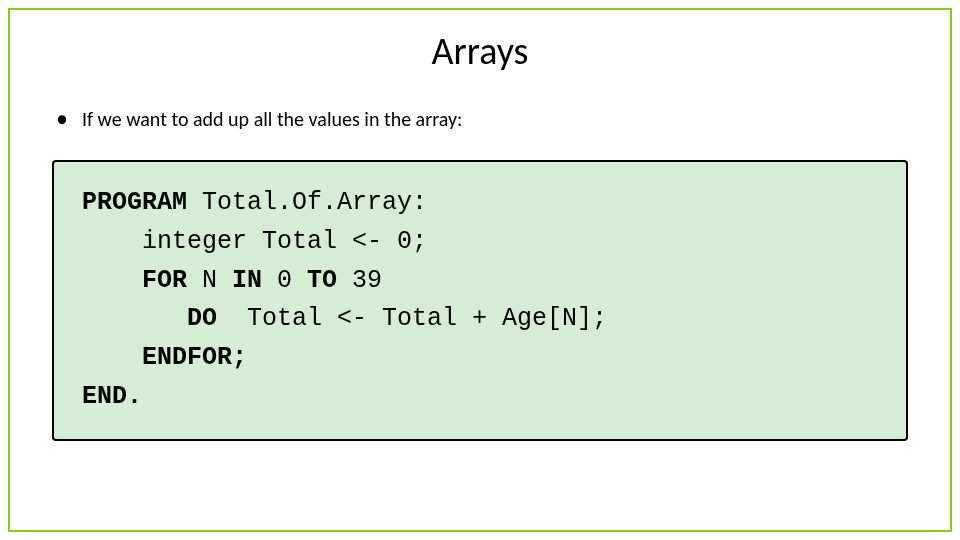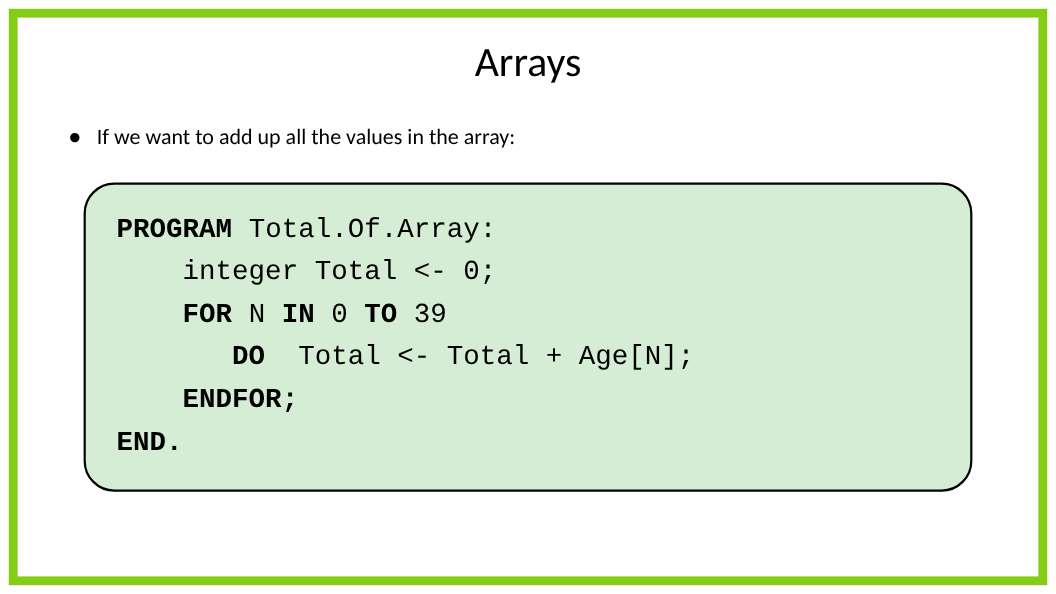--- a/index.html
+++ b/index.html
@@ -10,21 +10,21 @@
     font-family: Calibri, "Segoe UI", Arial, sans-serif;
     color: #000;
     position: relative;
   }
   .slide-frame {
     position: absolute;
     top: 8px;
     left: 8px;
     right: 8px;
     bottom: 8px;
-    border: 8px solid #84cc16;
+    border: 2px solid #84cc16;
     padding: 18px 40px 30px 40px;
   }
   .title {
     text-align: center;
     font-size: 38px;
     font-weight: 400;
     margin-bottom: 28px;
   }
   .bullet-row {
     display: flex;
@@ -37,23 +37,23 @@
     line-height: 34px;
     margin-right: 14px;
   }
   .bullet-text {
     font-size: 20px;
     line-height: 34px;
   }
   .code-box {
     background: #d5ecd5;
     border: 2.5px solid #000;
-    border-radius: 28px;
+    border-radius: 4px;
     padding: 22px 28px 22px 28px;
-    margin: 0 20px;
+    margin: 0 2px;
   }
   .code {
     font-family: "Courier New", Courier, monospace;
     font-size: 25px;
     line-height: 1.55;
     white-space: pre;
     color: #000;
   }
   .kw { font-weight: bold; }
 </style>

